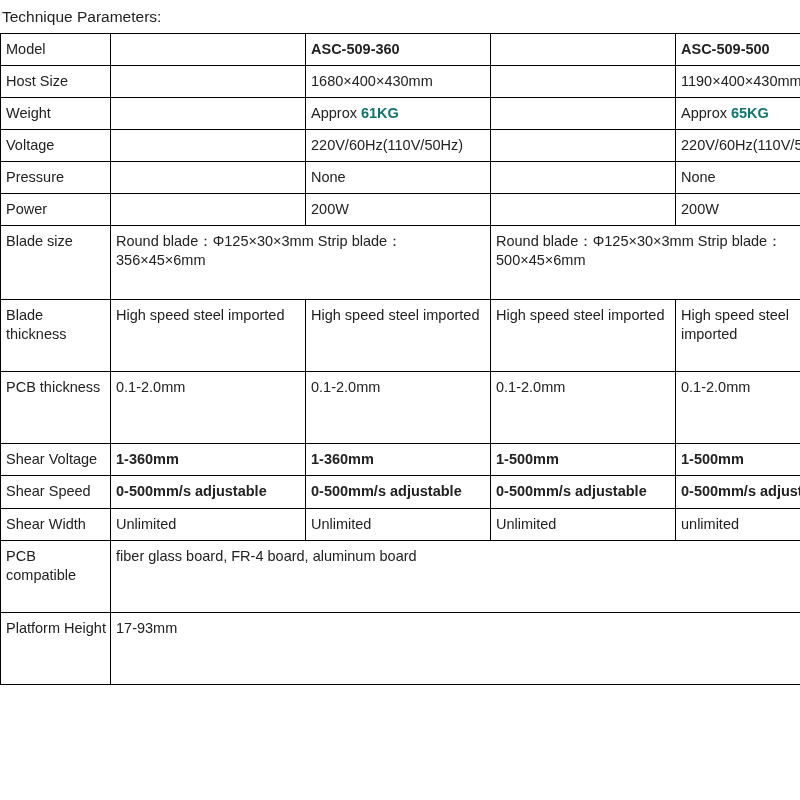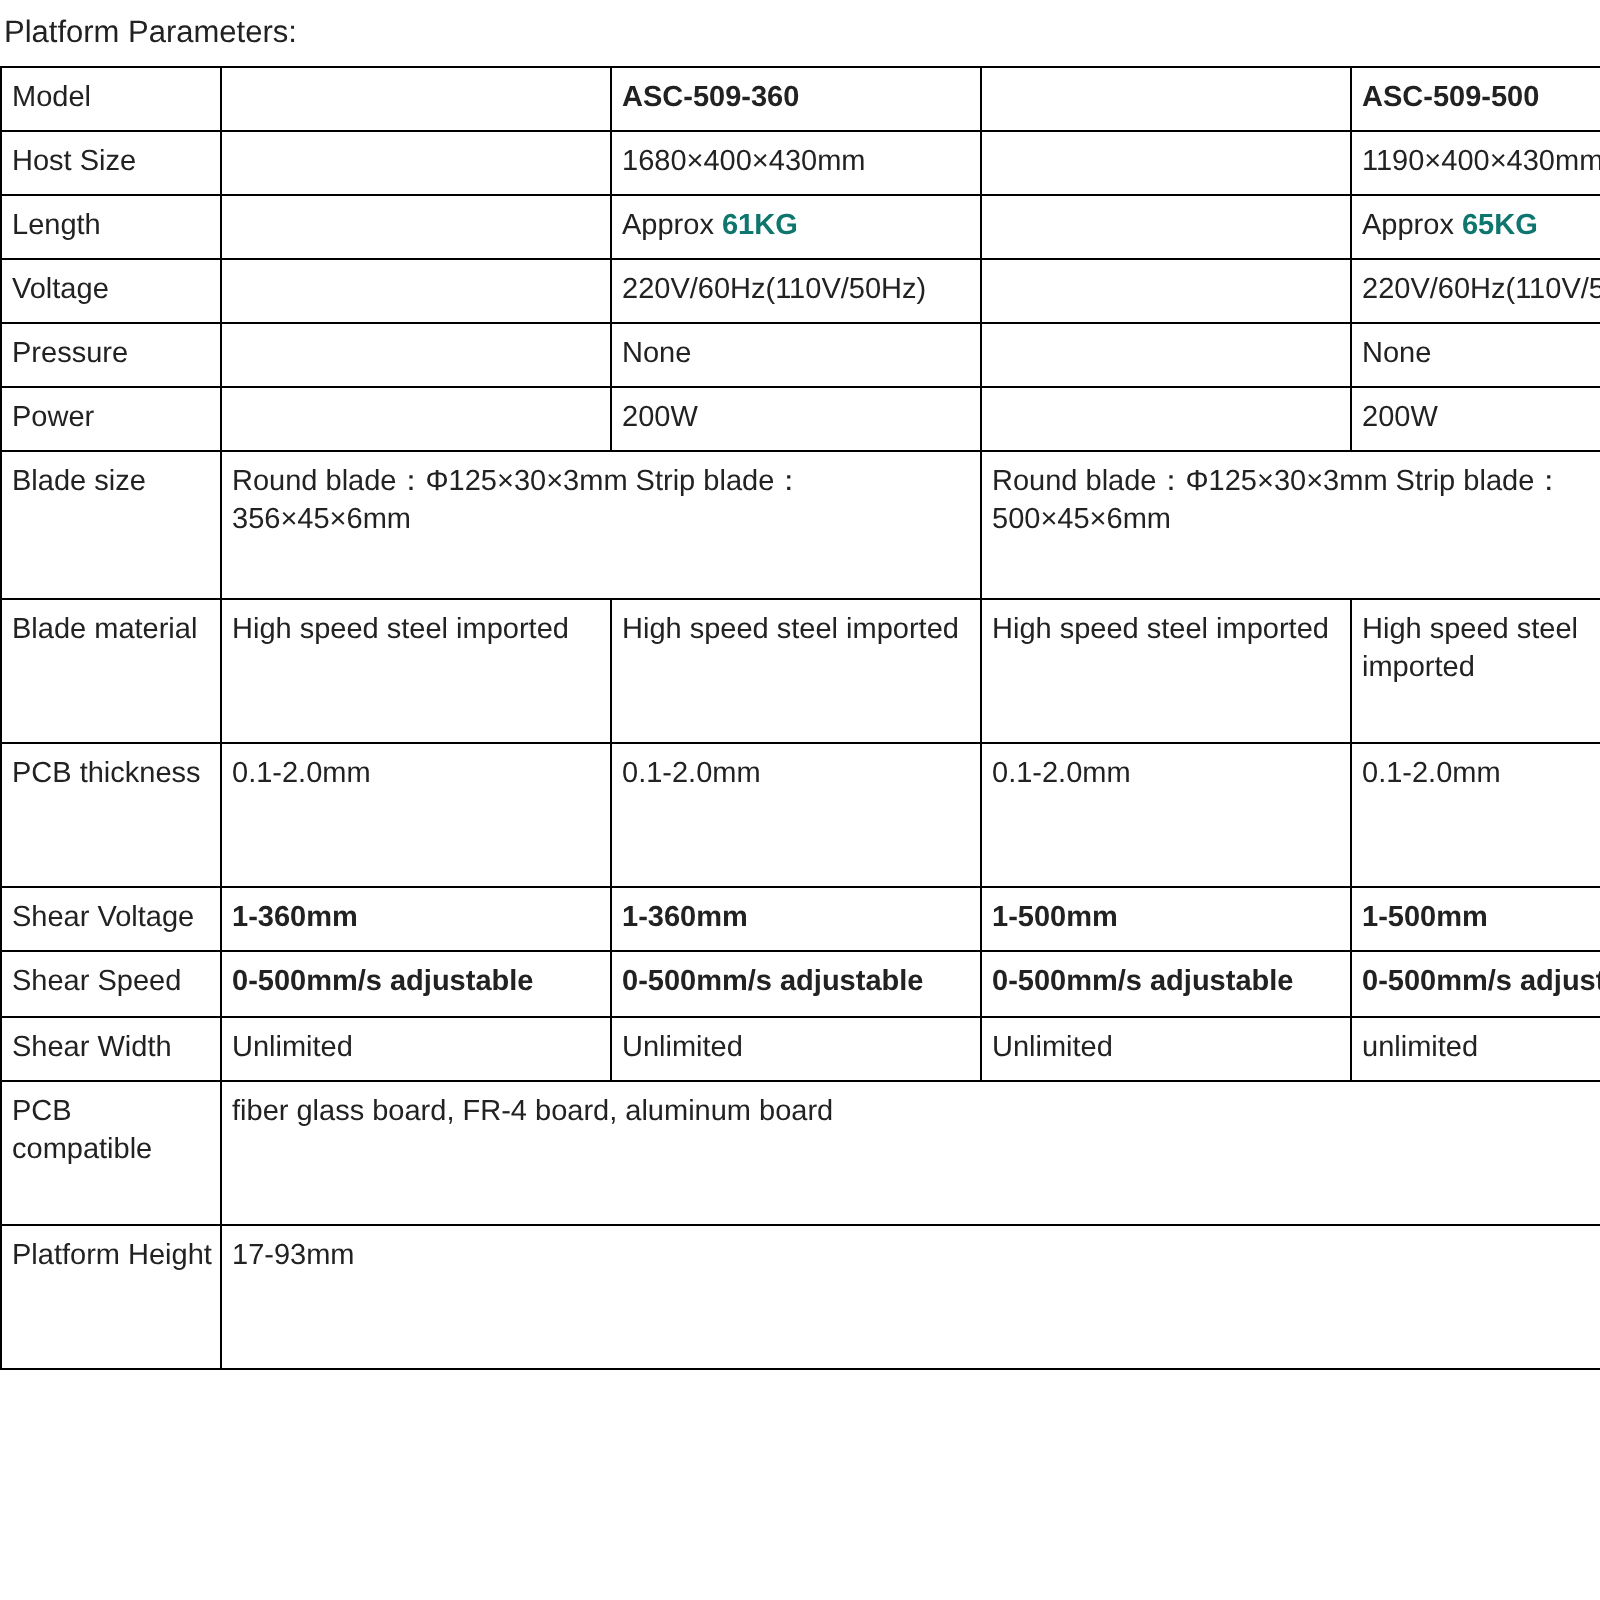--- a/index.html
+++ b/index.html
@@ -51,42 +51,42 @@
   .red { color: #0f766e; font-weight: bold; }
   .h-blade { height: 74px; }
   .h-two { height: 72px; }
   .nowrap { white-space: nowrap; }
 </style>
 </head>
 <body>
 
 <div class="page">
 
-  <div class="title">Platform Parameters:</div>
+  <div class="title">Technique Parameters:</div>
 
   <table class="spec">
     <tbody>
       <tr>
         <td class="label">Model</td>
         <td class="c2"></td>
         <td class="c3 bold">ASC-509-360</td>
         <td class="c4"></td>
         <td class="c5 bold">ASC-509-500</td>
       </tr>
 
       <tr>
         <td class="label">Host Size</td>
         <td></td>
         <td>1680×400×430mm</td>
         <td></td>
         <td>1190×400×430mm</td>
       </tr>
 
       <tr>
-        <td class="label">Length</td>
+        <td class="label">Weight</td>
         <td></td>
         <td><span>Approx </span><span class="red">61KG</span></td>
         <td></td>
         <td><span>Approx </span><span class="red">65KG</span></td>
       </tr>
 
       <tr>
         <td class="label">Voltage</td>
         <td></td>
         <td>220V/60Hz(110V/50Hz)</td>
@@ -110,21 +110,21 @@
         <td>200W</td>
       </tr>
 
       <tr class="h-blade">
         <td class="label">Blade size</td>
         <td colspan="2">Round blade：Φ125×30×3mm Strip blade：356×45×6mm</td>
         <td colspan="2">Round blade：Φ125×30×3mm Strip blade：500×45×6mm</td>
       </tr>
 
       <tr class="h-two">
-        <td class="label">Blade material</td>
+        <td class="label">Blade thickness</td>
         <td>High speed steel imported</td>
         <td>High speed steel imported</td>
         <td>High speed steel imported</td>
         <td>High speed steel imported</td>
       </tr>
 
       <tr class="h-two">
         <td class="label">PCB thickness</td>
         <td>0.1-2.0mm</td>
         <td>0.1-2.0mm</td>

